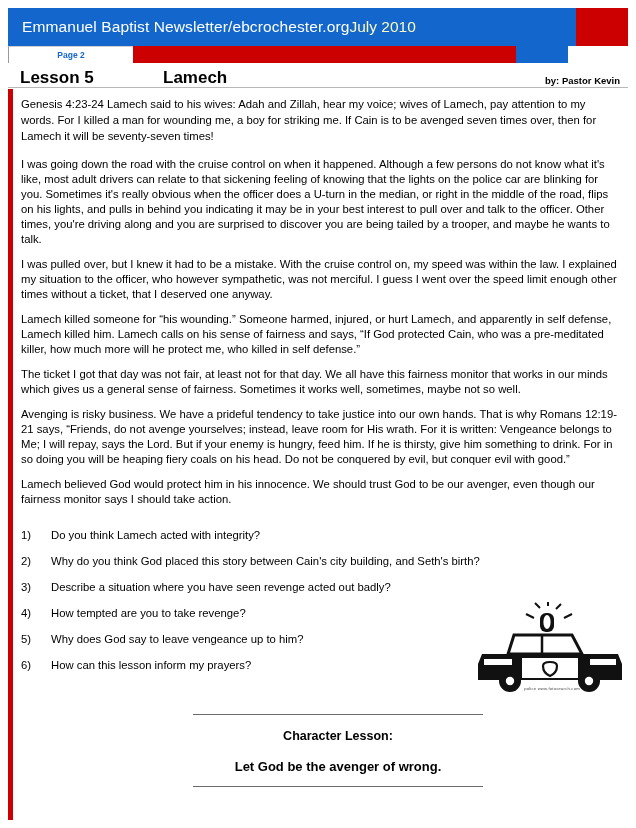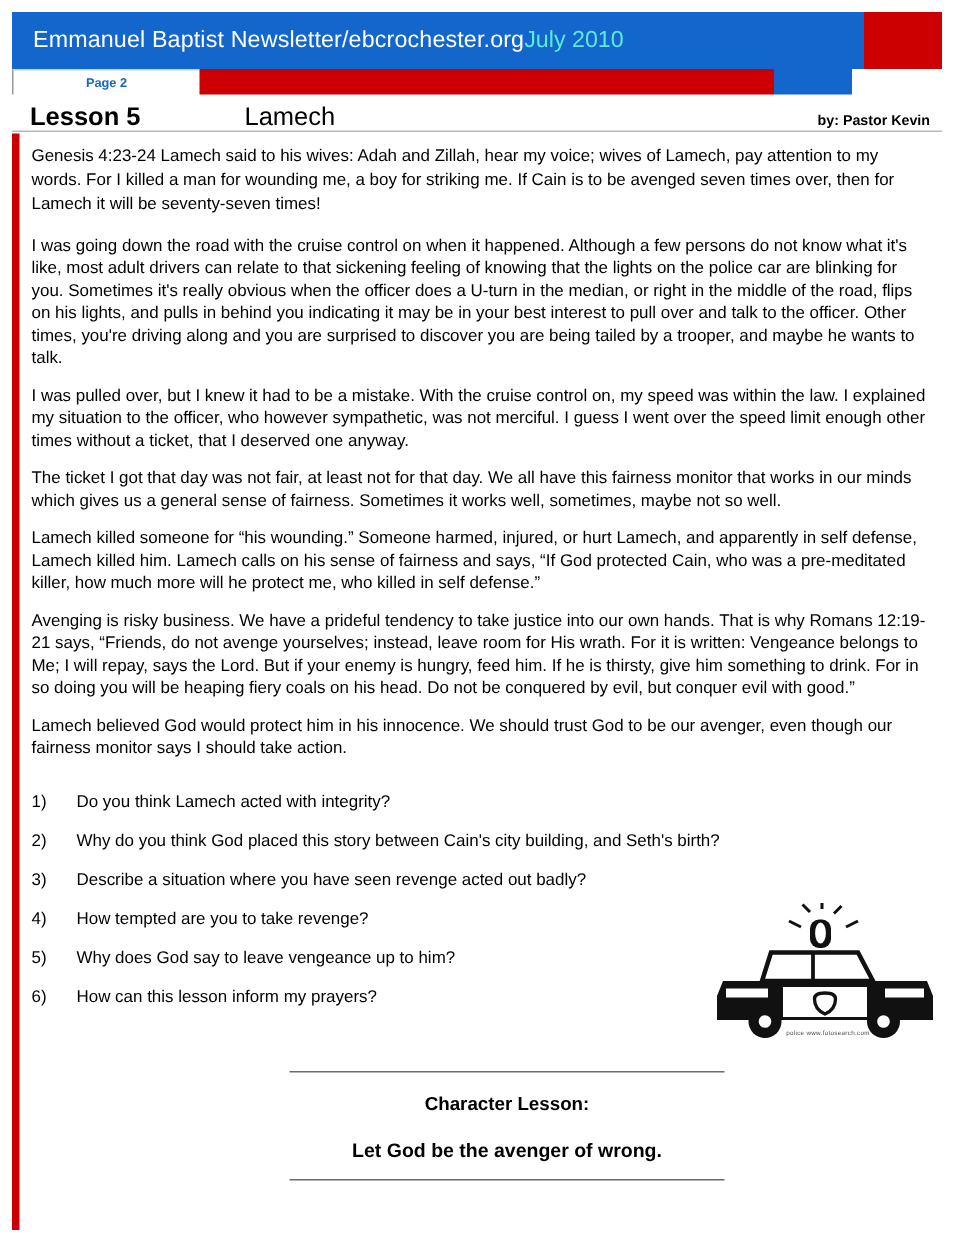--- a/index.html
+++ b/index.html
@@ -36,21 +36,21 @@
     justify-content: flex-start;
     padding: 0 14px 0 14px;
   }
   .masthead-title {
     color: #ffffff;
     font-size: 15.5px;
     letter-spacing: 0.1px;
     white-space: nowrap;
   }
   .masthead-date {
-    color: #5eead4;
+    color: #fef9c3;
     font-size: 15.5px;
     white-space: nowrap;
     padding-right: 4px;
   }
   .masthead-redblock {
     width: 52px;
     background: #cc0000;
     flex: 0 0 52px;
   }
 
@@ -95,21 +95,21 @@
   }
   .lesson-no {
     font-size: 17px;
     font-weight: bold;
     padding-left: 12px;
     width: 155px;
     line-height: 1.05;
   }
   .lesson-title {
     font-size: 17px;
-    font-weight: normal;
+    font-weight: bold;
     flex: 1 1 auto;
     line-height: 1.05;
   }
   .byline {
     font-size: 9.5px;
     font-weight: bold;
     padding-right: 8px;
     padding-bottom: 1px;
     white-space: nowrap;
   }
@@ -231,22 +231,22 @@
 
   <div class="bodywrap">
     <div class="redrule"></div>
 
     <div class="content">
 
       <p class="scripture">Genesis 4:23-24  Lamech said to his wives: Adah and Zillah, hear my voice; wives of Lamech, pay attention to my words. For I killed a man for wounding me, a boy for striking me. If Cain is to be avenged seven times over, then for Lamech it will be seventy-seven times!</p>
 
       <p class="para">I was going down the road with the cruise control on when it happened. Although a few persons do not know what it's like, most adult drivers can relate to that sickening feeling of knowing that the lights on the police car are blinking for you. Sometimes it's really obvious when the officer does a U-turn in the median, or right in the middle of the road, flips on his lights, and pulls in behind you indicating it may be in your best interest to pull over and talk to the officer. Other times, you're driving along and you are surprised to discover you are being tailed by a trooper, and maybe he wants to talk.</p>
       <p class="para">I was pulled over, but I knew it had to be a mistake. With the cruise control on, my speed was within the law. I explained my situation to the officer, who however sympathetic, was not merciful. I guess I went over the speed limit enough other times without a ticket, that I deserved one anyway.</p>
+      <p class="para">Lamech killed someone for “his wounding.” Someone harmed, injured, or hurt Lamech, and apparently in self defense, Lamech killed him. Lamech calls on his sense of fairness and says, “If God protected Cain, who was a pre-meditated killer, how much more will he protect me, who killed in self defense.”</p>
       <p class="para">The ticket I got that day was not fair, at least not for that day. We all have this fairness monitor that works in our minds which gives us a general sense of fairness. Sometimes it works well, sometimes, maybe not so well.</p>
-      <p class="para">Lamech killed someone for “his wounding.” Someone harmed, injured, or hurt Lamech, and apparently in self defense, Lamech killed him. Lamech calls on his sense of fairness and says, “If God protected Cain, who was a pre-meditated killer, how much more will he protect me, who killed in self defense.”</p>
       <p class="para">Avenging is risky business. We have a prideful tendency to take justice into our own hands. That is why Romans 12:19-21 says,  “Friends, do not avenge yourselves; instead, leave room for His wrath. For it is written: Vengeance belongs to Me; I will repay, says the Lord. But if your enemy is hungry, feed him. If he is thirsty, give him something to drink. For in so doing you will be heaping fiery coals on his head. Do not be conquered by evil, but conquer evil with good.”</p>
       <p class="para">Lamech believed God would protect him in his innocence. We should trust God to be our avenger, even though our fairness monitor says I should take action.</p>
 
       <ul class="questions">
         <li class="qitem">
           <span class="qnum">1)</span>
           <span class="qtext">Do you think Lamech acted with integrity?</span>
         </li>
         <li class="qitem">
           <span class="qnum">2)</span>

